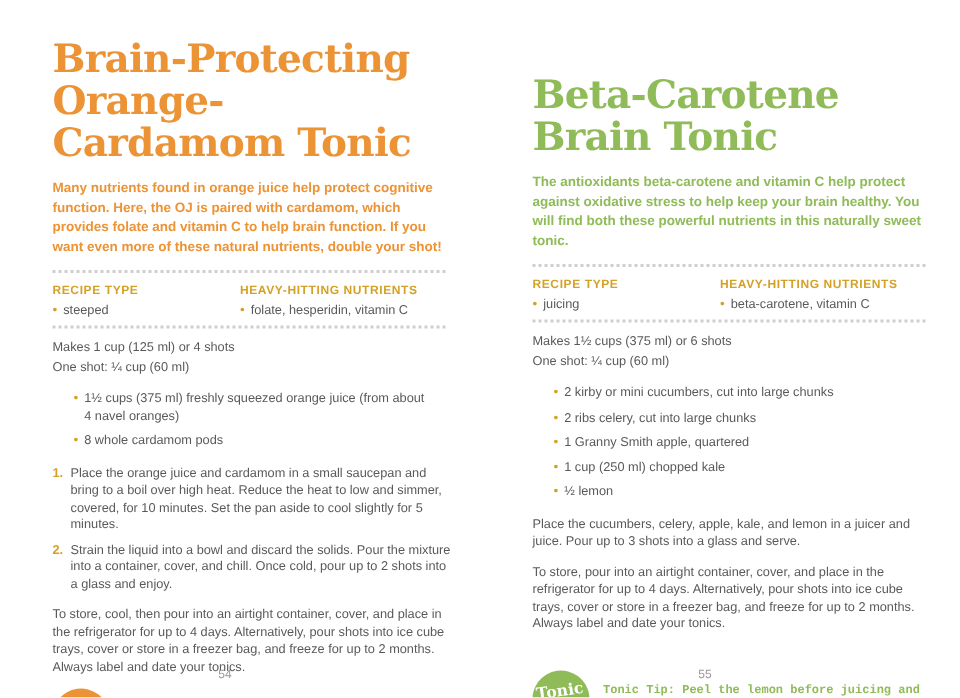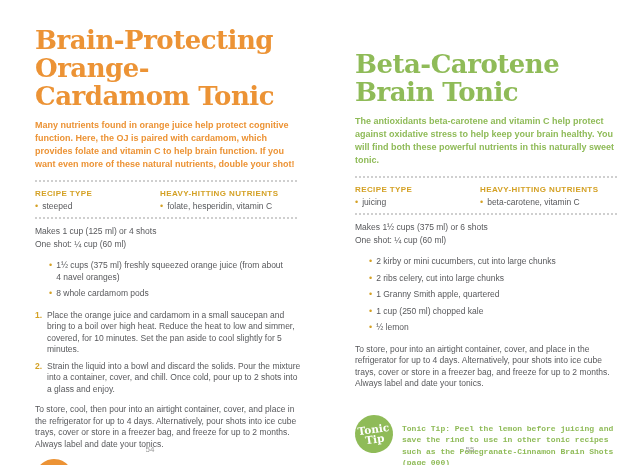--- a/index.html
+++ b/index.html
@@ -179,20 +179,21 @@
       <div class="ingredient">
         <span class="bullet">•</span>
         <span class="itext">1 cup (250 ml) chopped kale</span>
       </div>
       <div class="ingredient">
         <span class="bullet">•</span>
         <span class="itext">½ lemon</span>
       </div>
     </div>
 
+    <p class="para body-text">Place the cucumbers, celery, apple, kale, and lemon in a juicer and juice. Pour up to 3 shots into a glass and serve.</p>
     <p class="para body-text">To store, pour into an airtight container, cover, and place in the refrigerator for up to 4 days. Alternatively, pour shots into ice cube trays, cover or store in a freezer bag, and freeze for up to 2 months. Always label and date your tonics.</p>
 
     <div class="tip">
       <div class="tip-badge green-bg">
         <span>Tonic</span>
         <span>Tip</span>
       </div>
       <div class="tip-text green-text">Tonic Tip: Peel the lemon before juicing and save the rind to use in other tonic recipes such as the Pomegranate-Cinnamon Brain Shots (page 000)</div>
     </div>
 

